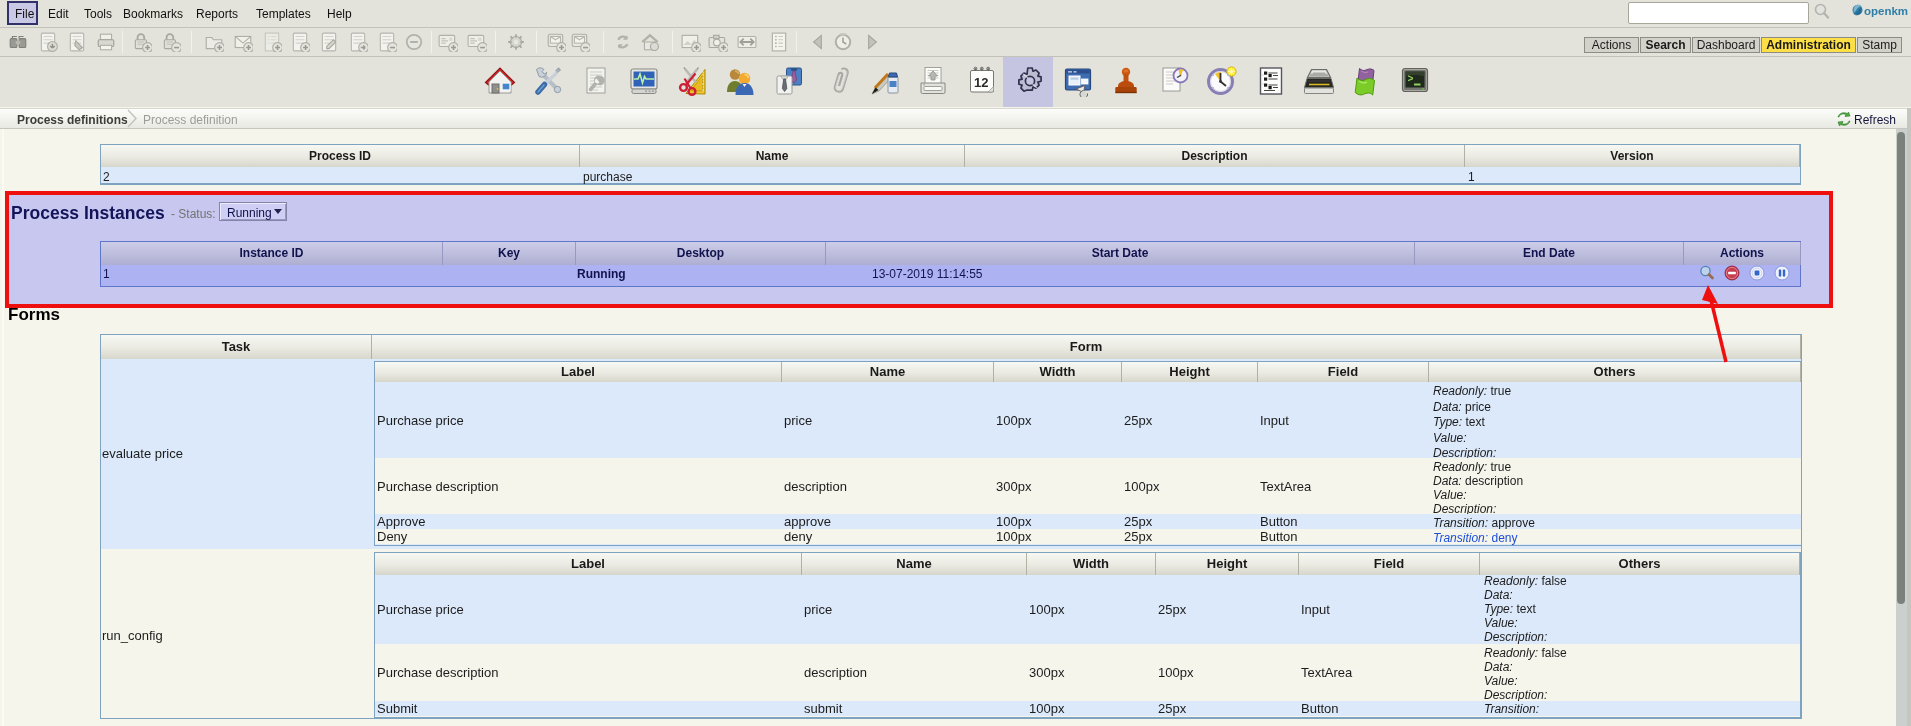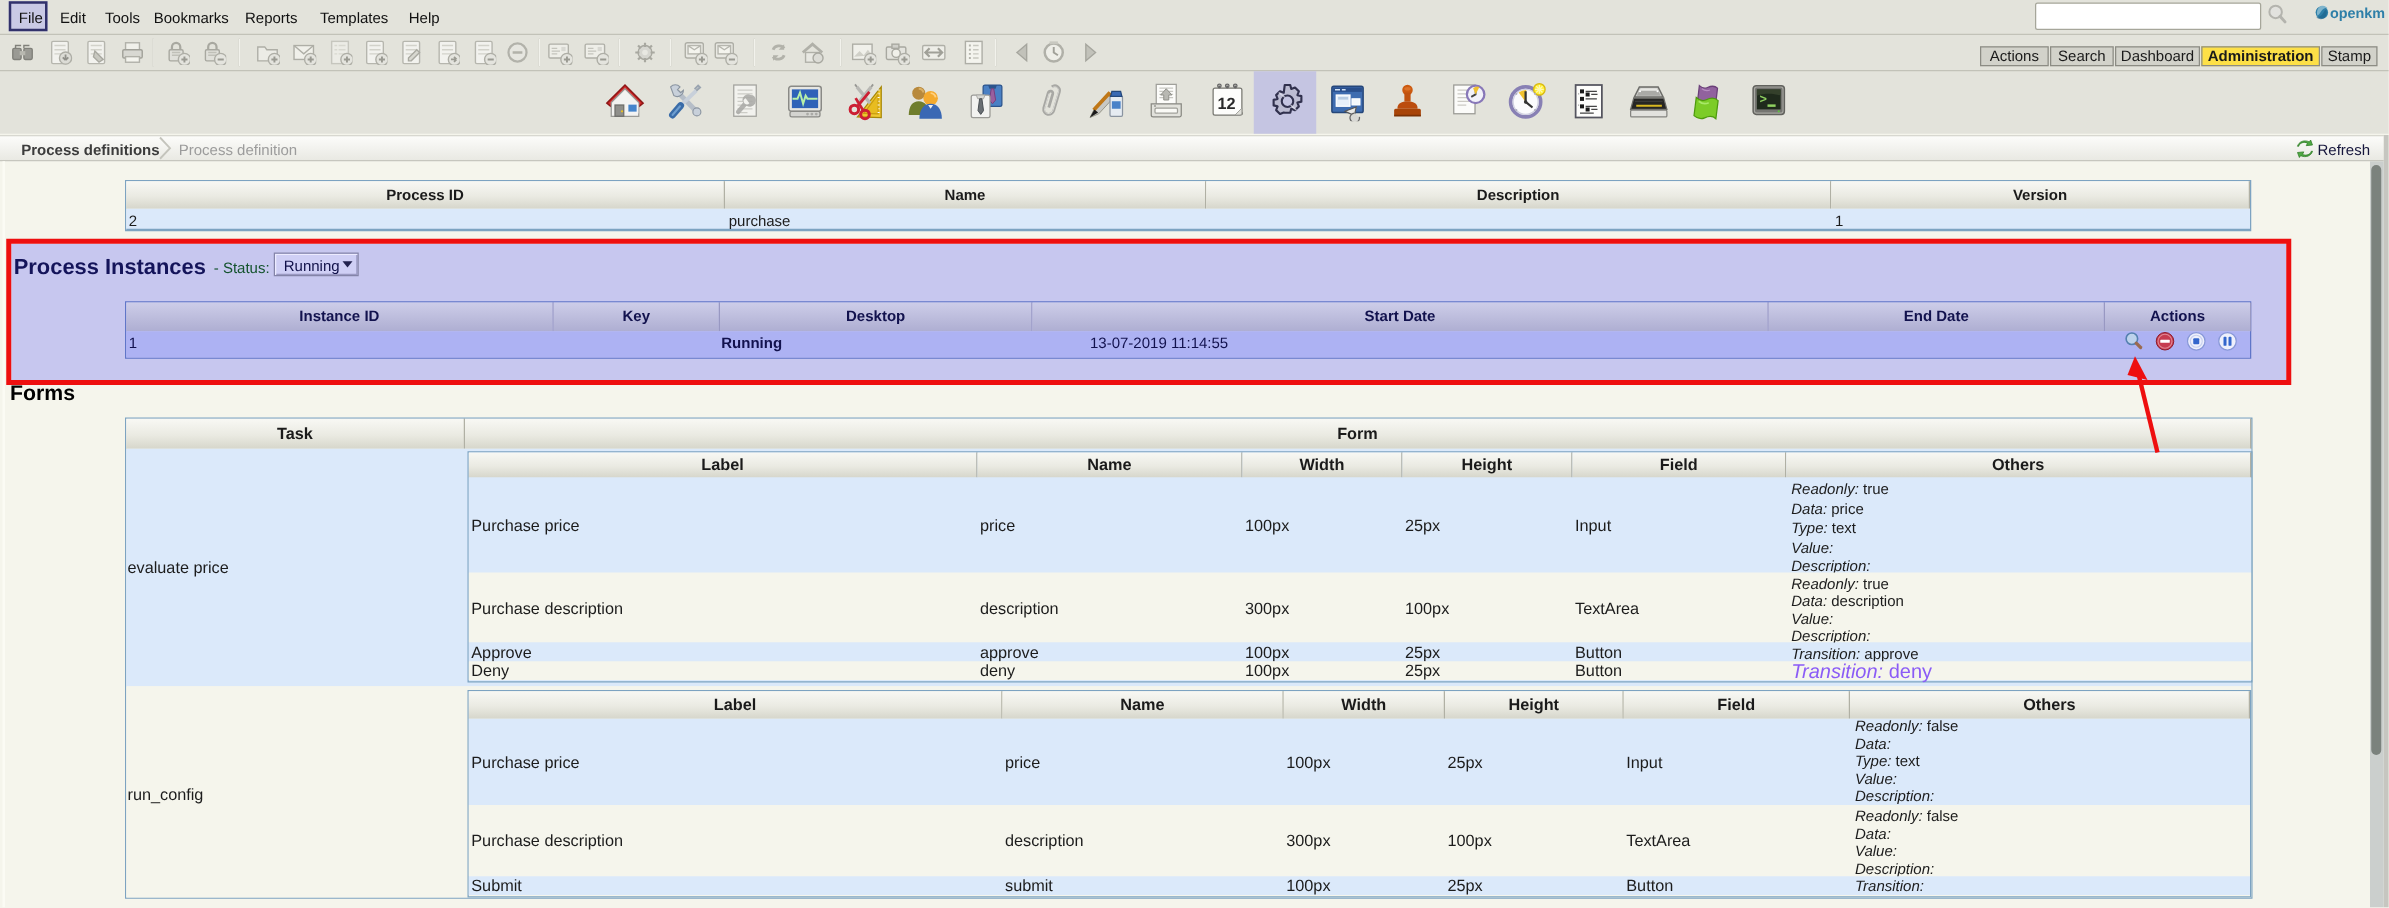--- a/index.html
+++ b/index.html
@@ -189,21 +189,21 @@
   </svg>
 <svg class="a" style="left:833px;top:32px" width="20" height="20" viewBox="0 0 18 18">
     <circle cx="9" cy="9" r="6.5" fill="#eeeee8" stroke="#b0b0a8" stroke-width="1.8"></circle>
     <path d="M9 5v4l3 2" fill="none" stroke="#a0a098" stroke-width="1.4"></path>
     <rect x="6" y="1" width="6" height="2" fill="#c8c8c0"></rect>
   </svg>
 <svg class="a" style="left:862px;top:32px" width="20" height="20" viewBox="0 0 18 18">
     <path d="M6 3l7 6-7 6z" fill="#c2c2ba" stroke="#a6a69e"></path>
   </svg>
 <div class="a" style="left:1584px;top:37px;width:55px;height:16px;background:#d2d2ca;border:1px solid #8c8c84;font-size:12px;font-weight:normal;color:#1a1a1a;text-align:center;line-height:15px">Actions</div>
-<div class="a" style="left:1640px;top:37px;width:51px;height:16px;background:#d2d2ca;border:1px solid #8c8c84;font-size:12px;font-weight:normal;color:#1a1a1a;text-align:center;line-height:15px">Search</div>
+<div class="a" style="left:1640px;top:37px;width:51px;height:16px;background:#d2d2ca;border:1px solid #8c8c84;font-size:12px;font-weight:bold;color:#1a1a1a;text-align:center;line-height:15px">Search</div>
 <div class="a" style="left:1692px;top:37px;width:68px;height:16px;background:#d2d2ca;border:1px solid #8c8c84;font-size:12px;font-weight:normal;color:#1a1a1a;text-align:center;line-height:15px">Dashboard</div>
 <div class="a" style="left:1761px;top:37px;width:95px;height:16px;background:#fde047;border:1px solid #8c8c84;font-size:12px;font-weight:bold;color:#1a1a1a;text-align:center;line-height:15px">Administration</div>
 <div class="a" style="left:1857px;top:37px;width:45px;height:16px;background:#d2d2ca;border:1px solid #8c8c84;font-size:12px;font-weight:normal;color:#1a1a1a;text-align:center;line-height:15px">Stamp</div>
 <div class="a" style="left:1003px;top:57px;width:50px;height:50px;background:#c5c5e2"></div>
 <svg class="a" style="left:484px;top:65px" width="32" height="32" viewBox="0 0 32 32">
     <path d="M1.5 17.5L16 3l14.5 14.5-3 2.5L16 8.5 4.5 20z" fill="#d42a2a" stroke="#8c1616" stroke-width="1.2"></path>
 <path d="M5 17L16 6l11 11v11H5z" fill="#f2f2f0" stroke="#9a9a96"></path>
 <rect x="8" y="19" width="7" height="9" fill="#8f8f8b" stroke="#6e6e6a"></rect>
 <rect x="18" y="18" width="8" height="7" fill="#4585cc" stroke="#f4f4f4" stroke-width="1.4"></rect>
 <circle cx="13.6" cy="24" r="0.9" fill="#e8c020"></circle>
@@ -400,21 +400,21 @@
 <div class="a hcell" style="left:580px;top:145px;width:385px;height:22px;font-size:12px;line-height:22px">Name</div>
 <div class="a hcell" style="left:965px;top:145px;width:500px;height:22px;font-size:12px;line-height:22px">Description</div>
 <div class="a hcell" style="left:1465px;top:145px;width:335px;height:22px;font-size:12px;line-height:22px">Version</div>
 <div class="a" style="left:101px;top:167px;width:1699px;height:17px;background:#dbe9fa;border-bottom:1px solid #7da3c1"></div>
 <div class="a" style="left:103px;top:170px;font-size:12px;color:#1c1c1c">2</div>
 <div class="a" style="left:583px;top:170px;font-size:12px;color:#1c1c1c">purchase</div>
 <div class="a" style="left:1468px;top:170px;font-size:12px;color:#1c1c1c">1</div>
 <div class="a" style="left:9px;top:195px;width:1820px;height:109px;background:#c7c7ef"></div>
 <div class="a" style="left:5px;top:191px;width:1828px;height:117px;border:4px solid #ee0f0f"></div>
 <div class="a" style="left:11px;top:203px;font-size:17.5px;font-weight:bold;color:#14145a">Process Instances</div>
-<div class="a" style="left:171px;top:207px;font-size:12px;color:#14532d">- Status:</div>
+<div class="a" style="left:171px;top:207px;font-size:12px;color:#737373">- Status:</div>
 <div class="a" style="left:219px;top:202px;width:68px;height:19px;background:#cfcff5;border:1px solid #8484a8;box-shadow:inset 1px 1px 0 #ecebff, inset -1px -1px 0 #9a99c2"></div>
 <div class="a" style="left:227px;top:206px;font-size:12px;color:#101048">Running</div>
 <div class="a" style="left:274px;top:209px;width:0;height:0;border-left:4.5px solid transparent;border-right:4.5px solid transparent;border-top:5px solid #22224e"></div>
 <div class="a" style="left:100px;top:241px;width:1701px;height:46px;border:1px solid #6076c8"></div>
 <div class="a phcell" style="left:101px;top:242px;width:342px;height:23px;font-size:12px;line-height:23px">Instance ID</div>
 <div class="a phcell" style="left:443px;top:242px;width:133px;height:23px;font-size:12px;line-height:23px">Key</div>
 <div class="a phcell" style="left:576px;top:242px;width:250px;height:23px;font-size:12px;line-height:23px">Desktop</div>
 <div class="a phcell" style="left:826px;top:242px;width:589px;height:23px;font-size:12px;line-height:23px">Start Date</div>
 <div class="a phcell" style="left:1415px;top:242px;width:269px;height:23px;font-size:12px;line-height:23px">End Date</div>
 <div class="a phcell" style="left:1684px;top:242px;width:117px;height:23px;font-size:12px;line-height:23px">Actions</div>
@@ -489,21 +489,21 @@
 <div class="a" style="left:1260px;top:514px;height:15px;font-size:13px;color:#1c1c1c;display:flex;align-items:center">Button</div>
 <div class="a" style="left:1433px;top:516px;font-size:12px;line-height:14px;color:#1c1c1c">
     <div><span class="it">Transition:</span> approve</div>
   </div>
 <div class="a" style="left:375px;top:529px;width:1426px;height:15px;background:#f5f5ec"></div>
 <div class="a" style="left:377px;top:529px;height:15px;font-size:13px;color:#1c1c1c;display:flex;align-items:center">Deny</div>
 <div class="a" style="left:784px;top:529px;height:15px;font-size:13px;color:#1c1c1c;display:flex;align-items:center">deny</div>
 <div class="a" style="left:996px;top:529px;height:15px;font-size:13px;color:#1c1c1c;display:flex;align-items:center">100px</div>
 <div class="a" style="left:1124px;top:529px;height:15px;font-size:13px;color:#1c1c1c;display:flex;align-items:center">25px</div>
 <div class="a" style="left:1260px;top:529px;height:15px;font-size:13px;color:#1c1c1c;display:flex;align-items:center">Button</div>
-<div class="a" style="left:1433px;top:531px;font-size:16px;line-height:14px;color:#8b5cf6">
+<div class="a" style="left:1433px;top:531px;font-size:12px;line-height:14px;color:#1d4ed8">
     <div><span class="it">Transition:</span> deny</div>
   </div>
 <div class="a" style="left:374px;top:552px;width:1427px;height:166px;border:1px solid #7da3c1"></div>
 <div class="a hcell" style="left:375px;top:553px;width:427px;height:22px;font-size:13px;line-height:22px">Label</div>
 <div class="a hcell" style="left:802px;top:553px;width:225px;height:22px;font-size:13px;line-height:22px">Name</div>
 <div class="a hcell" style="left:1027px;top:553px;width:129px;height:22px;font-size:13px;line-height:22px">Width</div>
 <div class="a hcell" style="left:1156px;top:553px;width:143px;height:22px;font-size:13px;line-height:22px">Height</div>
 <div class="a hcell" style="left:1299px;top:553px;width:181px;height:22px;font-size:13px;line-height:22px">Field</div>
 <div class="a hcell" style="left:1480px;top:553px;width:320px;height:22px;font-size:13px;line-height:22px">Others</div>
 <div class="a" style="left:375px;top:575px;width:1425px;height:69px;background:#dbe9fa"></div>

